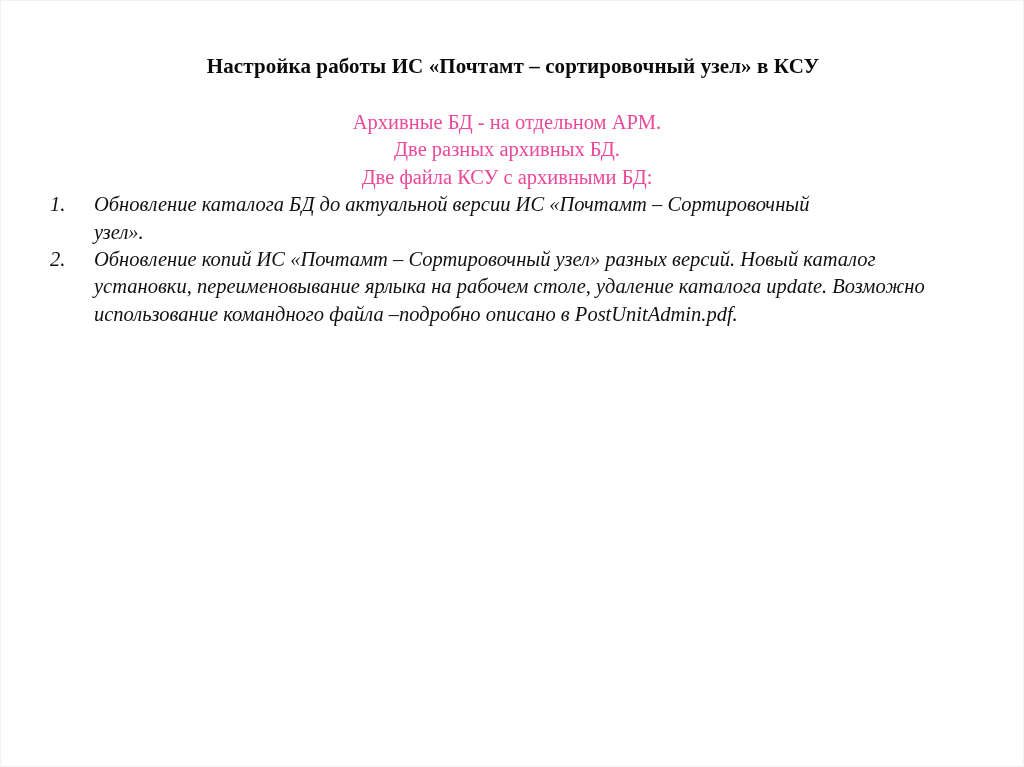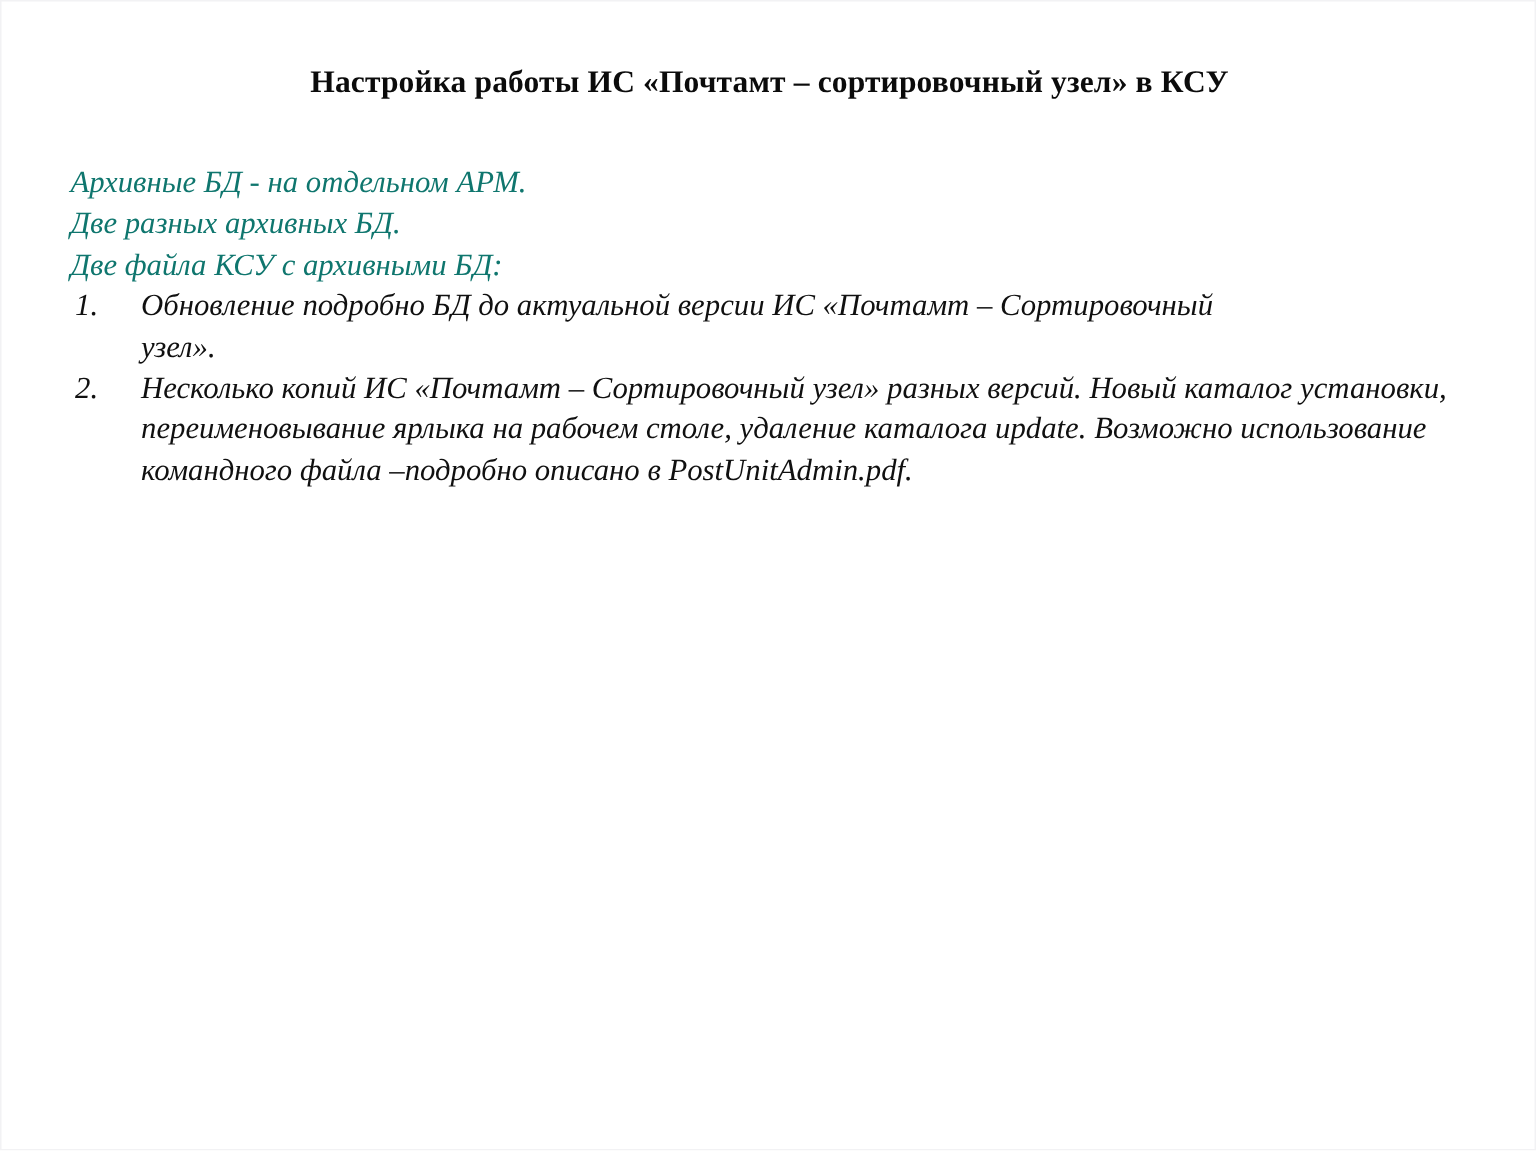--- a/index.html
+++ b/index.html
@@ -21,21 +21,21 @@
     width: 1024px;
     height: 767px;
     background: #ffffff;
     border: 1px solid #f2f2f4;
   }
 
   
   .slide-title {
     position: absolute;
     left: 0;
-    top: 40px;
+    top: 52px;
     width: 1024px;
     text-align: center;
     font-family: "Liberation Serif", "DejaVu Serif", serif;
     font-weight: bold;
     font-style: normal;
     font-size: 21px;
     line-height: 26px;
     letter-spacing: 0.1px;
     color: #0b0b0b;
     white-space: nowrap;
@@ -44,26 +44,26 @@
   
   .body-block {
     position: absolute;
     left: 46px;
     top: 108px;
     width: 920px;
   }
 
   .intro-line {
     font-family: "Liberation Serif", "DejaVu Serif", serif;
-    font-style: italic;
     font-weight: normal;
     font-size: 20.5px;
     line-height: 27.4px;
-    color: #0f766e;
+    color: #ec4899;
     white-space: nowrap;
+    text-align: center;
   }
 
   
   .num-list {
     margin: 0;
     padding: 0;
     list-style: none;
   }
   .num-item {
     position: relative;
@@ -107,25 +107,25 @@
     <div class="intro-line">Архивные БД - на отдельном АРМ.</div>
 
     <div class="intro-line">Две разных архивных БД.</div>
 
     <div class="intro-line">Две файла КСУ с архивными БД:</div>
 
     <ol class="num-list">
 
       <li class="num-item">
         <span class="num-marker">1.</span>
-        <span class="num-text w1">Обновление подробно БД до актуальной версии ИС «Почтамт – Сортировочный узел».</span>
+        <span class="num-text w1">Обновление каталога БД до актуальной версии ИС «Почтамт – Сортировочный узел».</span>
       </li>
 
       <li class="num-item">
         <span class="num-marker">2.</span>
-        <span class="num-text w2">Несколько копий ИС «Почтамт – Сортировочный узел» разных версий. Новый каталог установки, переименовывание ярлыка на рабочем столе, удаление каталога update. Возможно использование командного файла –подробно описано в PostUnitAdmin.pdf.</span>
+        <span class="num-text w2">Обновление копий ИС «Почтамт – Сортировочный узел» разных версий. Новый каталог установки, переименовывание ярлыка на рабочем столе, удаление каталога update. Возможно использование командного файла –подробно описано в PostUnitAdmin.pdf.</span>
       </li>
 
     </ol>
 
   </div>
 
 </div>
 
 </body></html>

